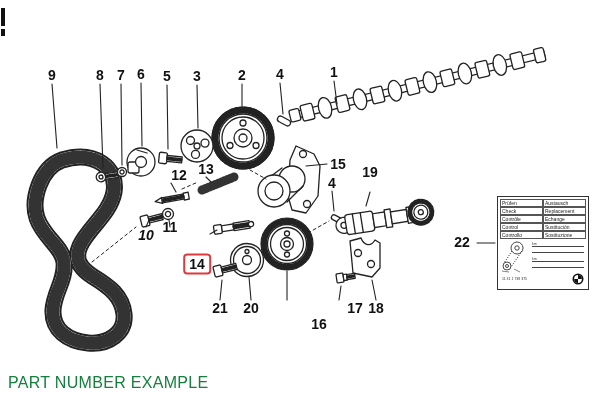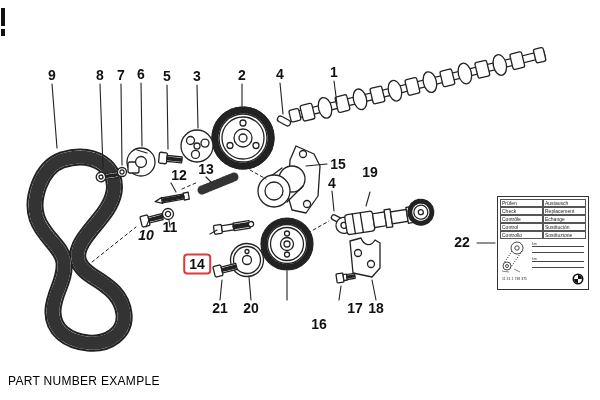--- a/index.html
+++ b/index.html
@@ -13,21 +13,21 @@
     position:absolute; transform:translate(-50%,-50%);
     font-size:14px; font-weight:bold; color:#111; line-height:1;
     white-space:nowrap;
   }
   .callout.highlight {
     border:2px solid #e0393b; border-radius:4px; background:#fff;
     padding:1px 4px 2px 4px;
     margin-top:28px;
   }
   .caption {
-    position:absolute; left:8px; top:374px; font-size:12px; color:#000000;
+    position:absolute; left:8px; top:374px; font-size:16px; color:#15803d;
     letter-spacing:0.3px;
   }
   
   .sticker {
     position:absolute; left:497px; top:196px; width:92px; height:94px;
     border:1px solid #333; background:#fff; padding:2px;
   }
   .stk-table { width:100%; }
   .stk-row { display:flex; }
   .stk-cell {

